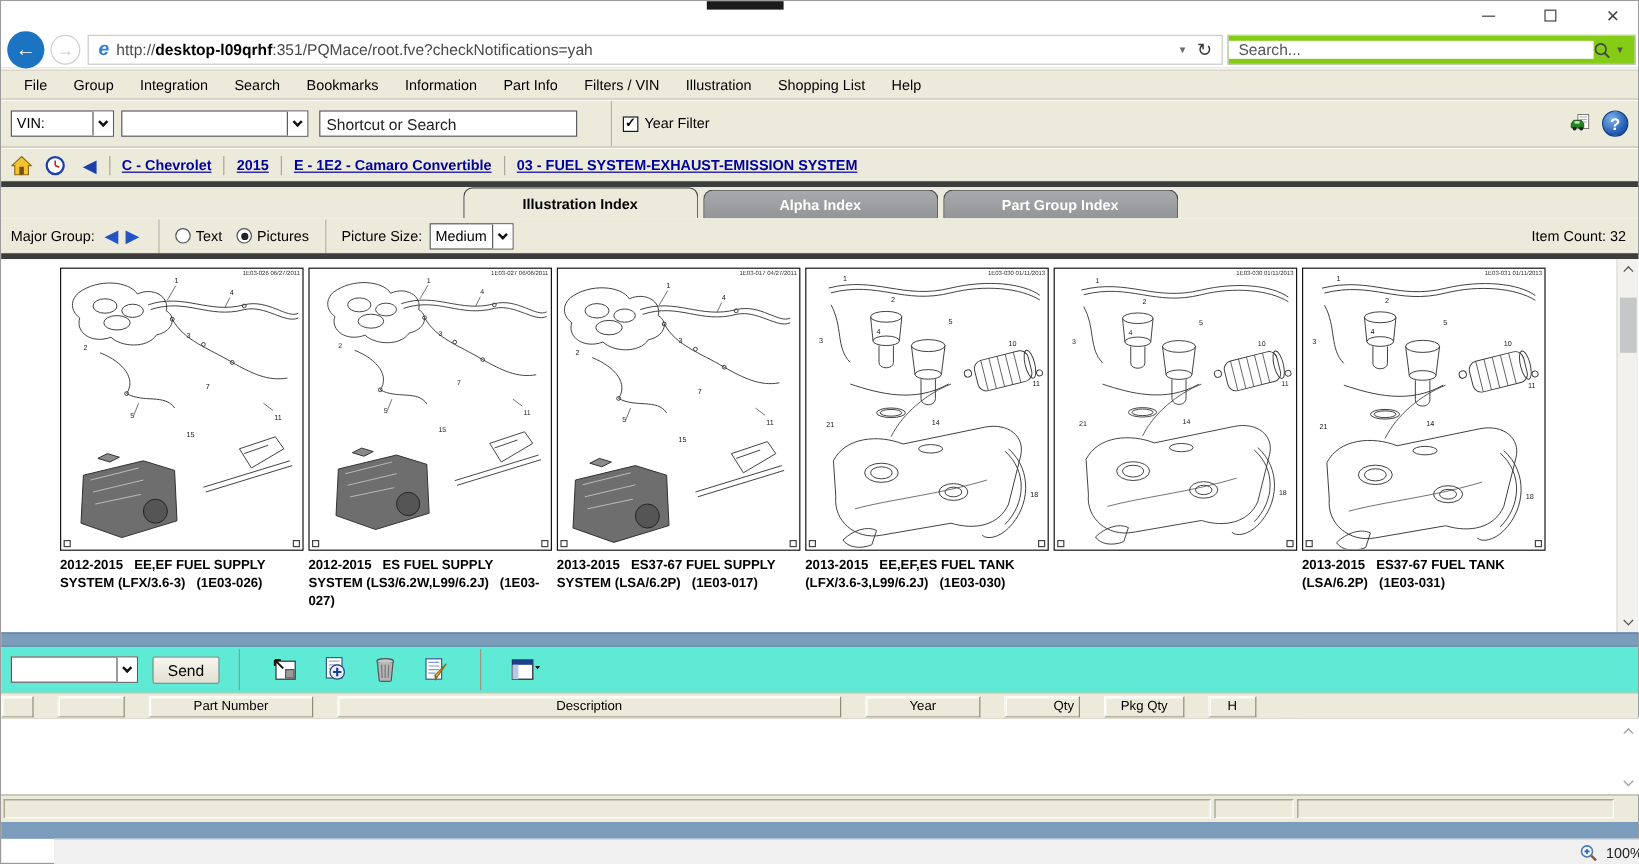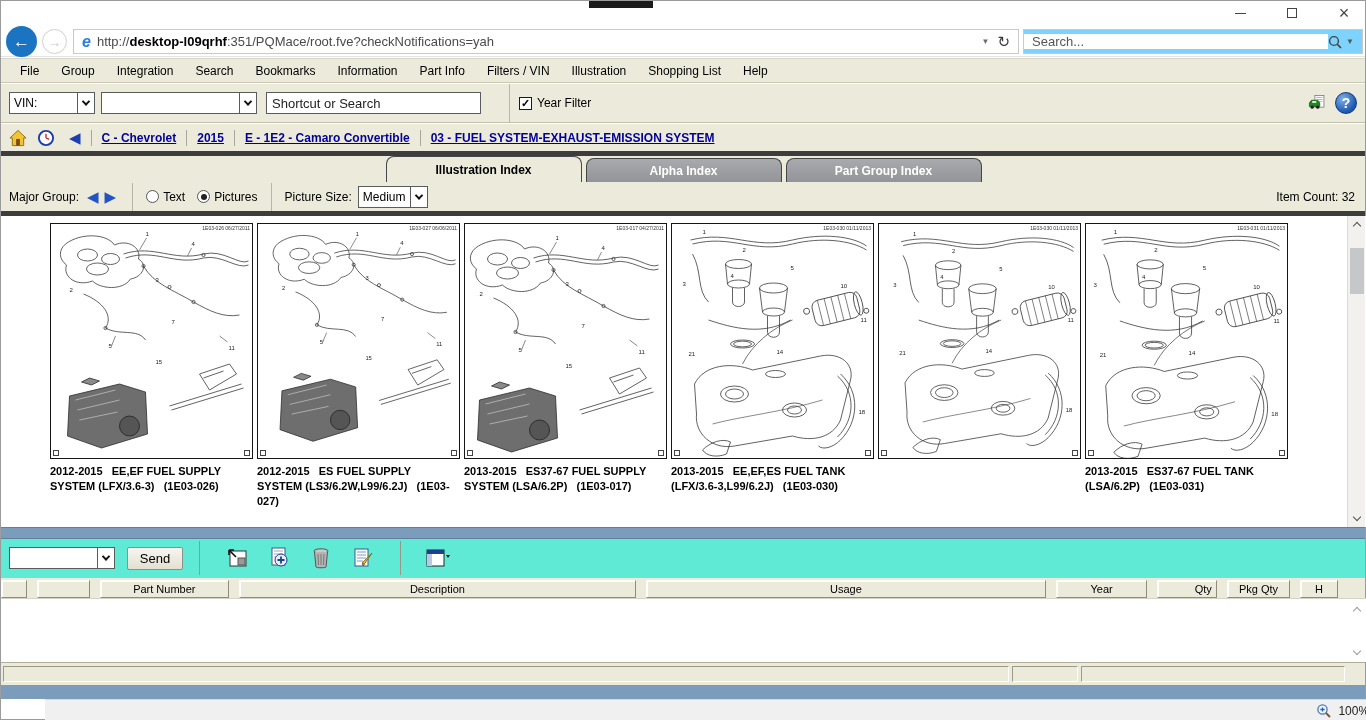--- a/index.html
+++ b/index.html
@@ -23,21 +23,21 @@
   .fwdbtn { position:absolute; left:41px; top:2px; width:25px; height:25px; border-radius:50%;
             border:1px solid #d0d0d0; color:#c8c8c8; display:flex; align-items:center; justify-content:center; font-size:14px; background:#fff; }
   .addressbox { position:absolute; left:72px; top:2px; width:946px; height:25px; border:1px solid #c9c9c9;
                 display:flex; align-items:center; padding:0 4px; background:#fff; }
   .ie-icon { color:#2a7de1; font-weight:bold; font-style:italic; font-size:16px; margin:0 6px 0 4px; }
   .urltext { flex:1; white-space:nowrap; overflow:hidden; font-size:13px; color:#4a4a4a; }
   .urltext b { color:#000; font-weight:bold; }
   .addr-caret { color:#6c6c6c; font-size:8px; margin:0 8px; }
   .addr-refresh { color:#3a3a3a; font-size:15px; margin-right:4px; }
   .searchbox { position:absolute; left:1022px; top:2px; width:340px; height:25px; border:1px solid #c9c9c9;
-               display:flex; align-items:center; background:#7dd3fc; }
+               display:flex; align-items:center; background:#84cc16; }
   .searchbox input { flex:1; border:0; outline:none; font-family:"Liberation Sans",sans-serif; font-size:13px; padding:0 8px; color:#333; }
   .searchbox input::placeholder { color:#555; }
   .mag { margin-right:4px; }
   .sm-caret { color:#555; font-size:8px; margin-right:8px; }
   .menubar { top:57px; height:25px; background:#eceadb; border-top:1px solid #d7d5c6; border-bottom:1px solid #c9c7b4; padding-left:8px; gap:0; }
   .menubar span { padding:0 11px; font-size:12px; }
 
   .vinbar { top:83px; height:39px; background:#eceadb; border-bottom:1px solid #c2c0ad; }
   .combo { height:22px; background:#fff; border:1px solid #595b5d; display:flex; align-items:center; position:relative; }
   .combo .cval { flex:1; padding:0 4px; font-size:12px; white-space:nowrap; overflow:hidden; }
@@ -103,21 +103,21 @@
   .send-combo { width:106px; }
   .sendbtn { margin-left:12px; width:56px; height:23px; background:linear-gradient(#f7f5ef,#e3e0d1); border:1px solid #8e8f8f;
              border-radius:2px; font-size:13px; display:flex; align-items:center; justify-content:center; font-family:"Liberation Sans",sans-serif; }
   .tb-sep { width:1px; height:34px; background:#9a9787; margin:0 16px; }
   .tbicon { width:26px; height:24px; margin:0 8px; display:flex; align-items:center; justify-content:center; }
 
   
   .thead { top:577px; height:20px; background:#eceadb; }
   .hcell { height:18px; margin-top:1px; background:#eceadb; border:1px solid #8f8d79; border-top-color:#fdfcf6; border-left-color:#fdfcf6;
            box-shadow:inset 1px 1px 0 #fff; font-size:11px; display:flex; align-items:center; justify-content:center;
-           margin-right:10px; white-space:nowrap; overflow:hidden; }
+           margin-right:20px; white-space:nowrap; overflow:hidden; }
   .hc0{width:27px;} .hc1{width:56px;} .hc2{width:137px;} .hc3{width:420px;} .hc4{width:424px;}
   .hc5{width:96px;} .hc6{width:63px; justify-content:flex-end; padding-right:4px;} .hc7{width:67px;} .hc8{width:40px;}
   .hstrip { width:18px; height:18px; margin-top:1px; background:#eceadb; }
   .tbody { position:absolute; top:597px; left:0; width:1366px; height:64px; background:#fff; border-top:1px solid #d5d3c6; }
   .tb-arrows { position:absolute; right:3px; top:6px; width:14px; height:52px; display:flex; flex-direction:column;
                align-items:center; justify-content:space-between; }
   .tb-arrows .chev { border-color:#9a9a9a; border-width:1.5px; }
 
   .statusrow { top:661px; height:23px; background:#eceadb; border-top:1px solid #b0ae9b; padding:0 2px; align-items:center; }
   .spanel { height:16px; background:#eceadb; border:1px solid #fff; border-top-color:#9d9a86; border-left-color:#9d9a86; }
@@ -504,21 +504,20 @@
         <path d="M21,8 L25,8 L23,11 Z" fill="#111"></path>
       </svg>
     </span>
   </div>
 
   <div class="row thead">
     <div class="hcell hc0"></div>
     <div class="hcell hc1"></div>
     <div class="hcell hc2">Part Number</div>
     <div class="hcell hc3">Description</div>
-    <div class="hcell hc4">Usage</div>
     <div class="hcell hc5">Year</div>
     <div class="hcell hc6">Qty</div>
     <div class="hcell hc7">Pkg Qty</div>
     <div class="hcell hc8">H</div>
     <div class="hstrip"></div>
   </div>
 
   <div class="tbody">
     <div class="tb-arrows">
       <span class="chev up"></span>

